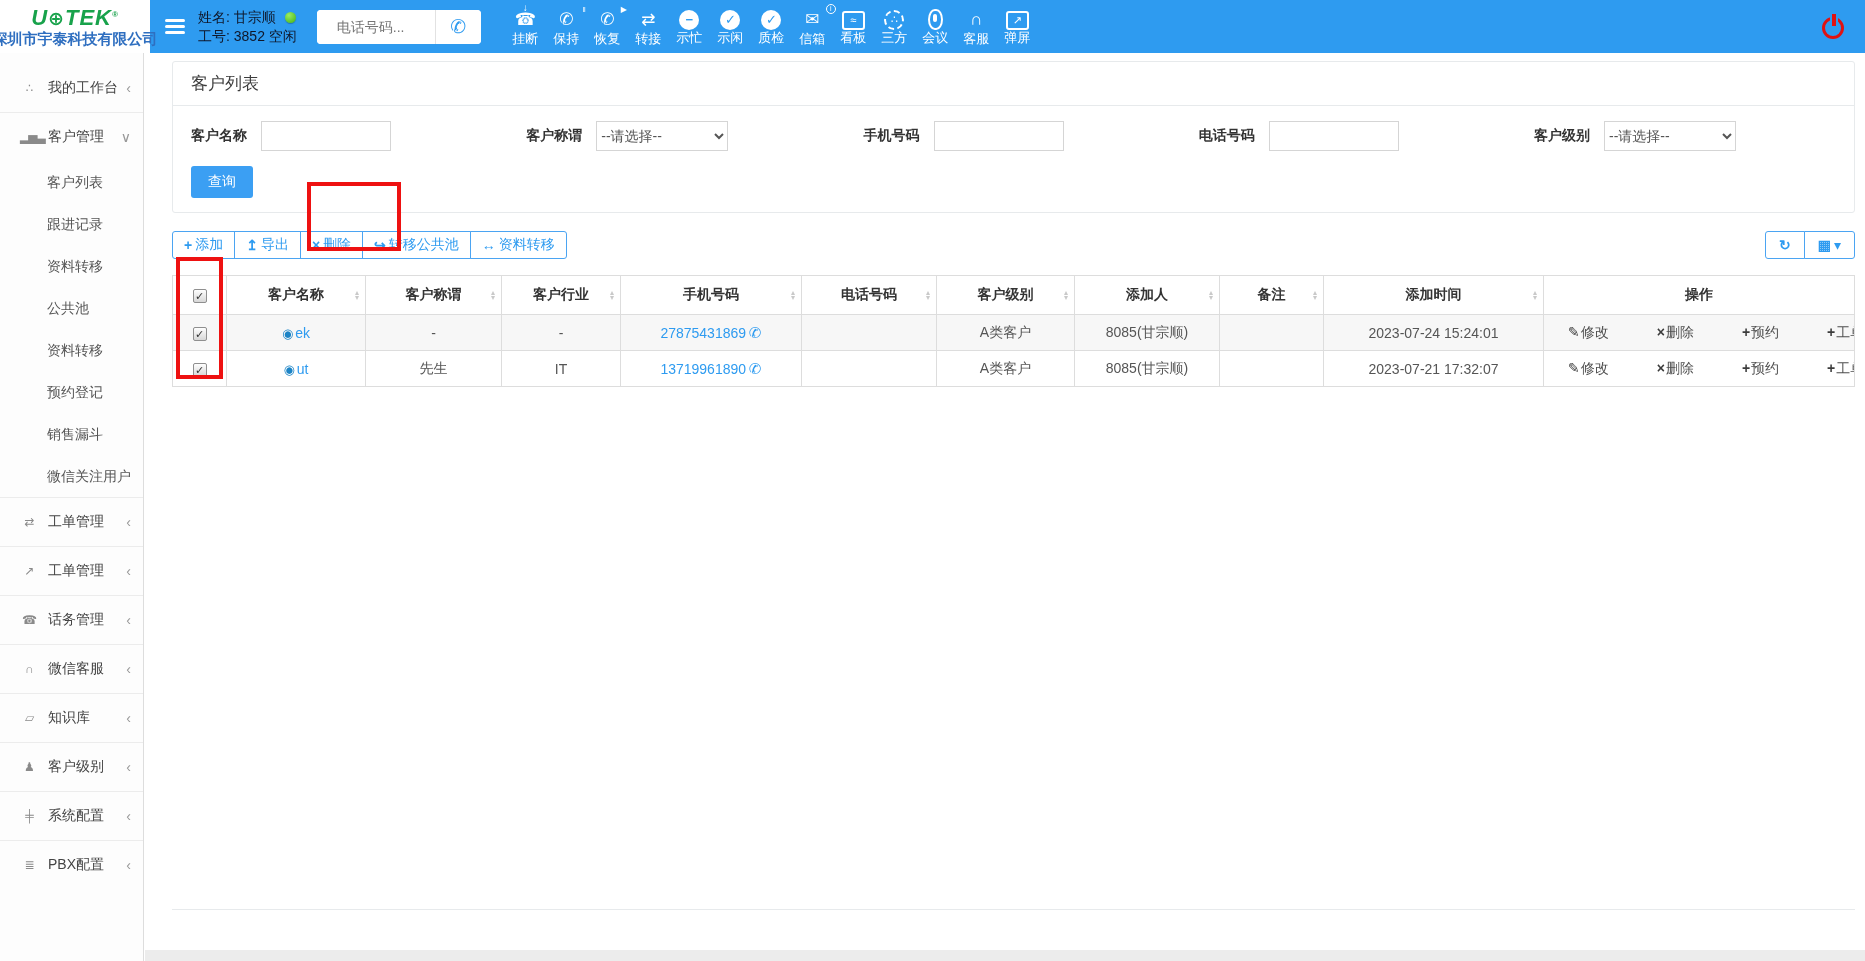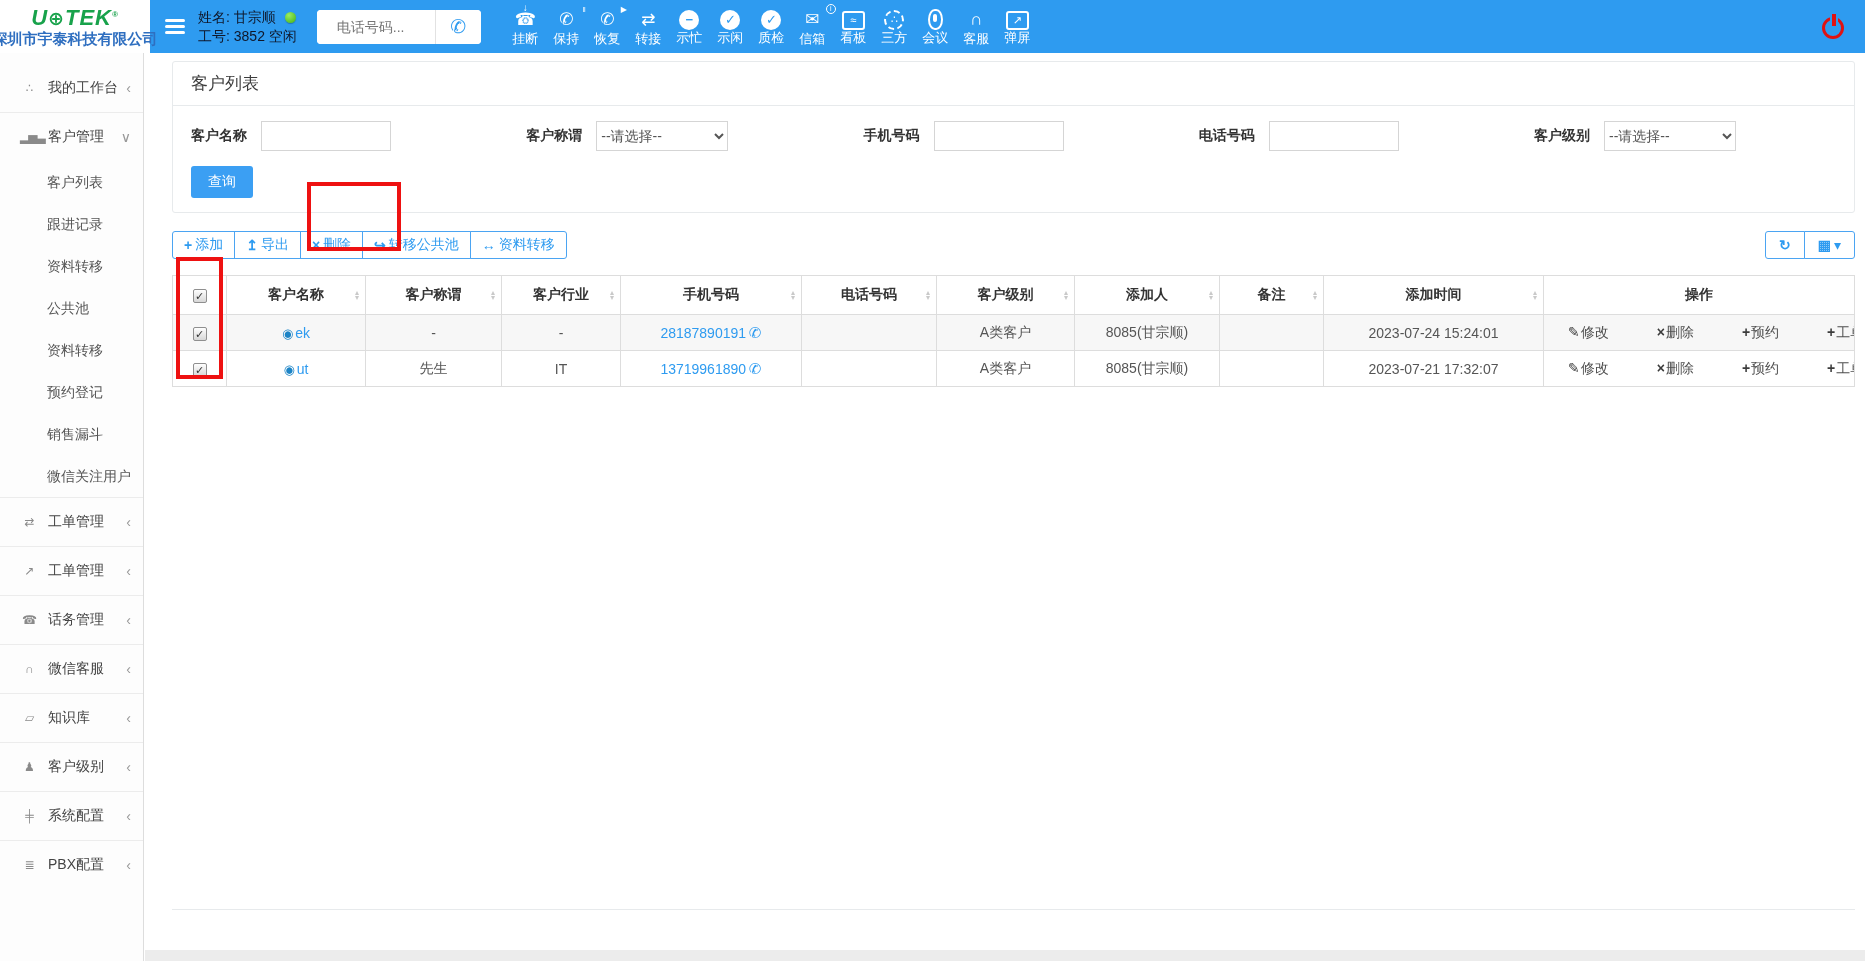--- a/index.html
+++ b/index.html
@@ -359,21 +359,21 @@
                 </span></th>
             <th><span>操作</span></th>
           </tr>
         </thead>
         <tbody>
           <tr class="striped">
             <td><span class="cbx"><span>✓</span></span></td>
             <td><a class="name-link"><span class="eye">◉</span><span>ek</span></a></td>
             <td>-</td>
             <td>-</td>
-            <td><a class="tel-link"><span>28187890191</span><span class="tel-ic">✆</span></a></td>
+            <td><a class="tel-link"><span>27875431869</span><span class="tel-ic">✆</span></a></td>
             <td></td>
             <td>A类客户</td>
             <td>8085(甘宗顺)</td>
             <td></td>
             <td>2023-07-24 15:24:01</td>
             <td class="ops">
               <a><span class="op-ic">✎</span><span>修改</span></a><a><span class="op-ic">×</span><span>删除</span></a><a><span class="op-ic">+</span><span>预约</span></a><a><span class="op-ic">+</span><span>工单</span></a>
             </td>
           </tr>
           <tr>

